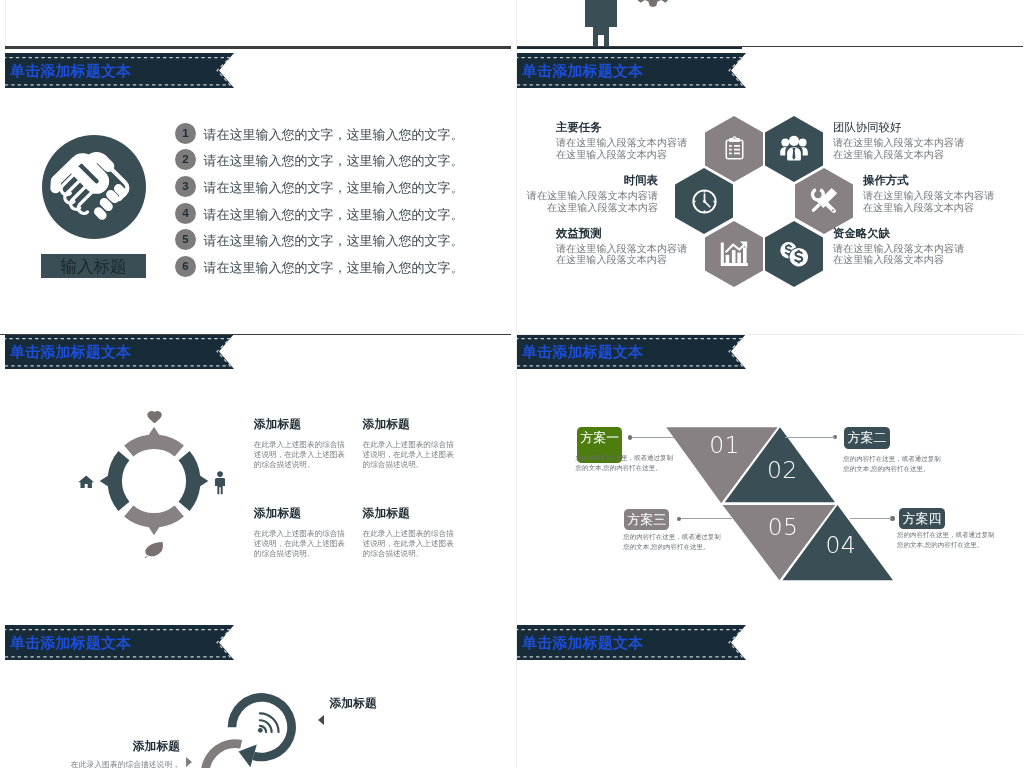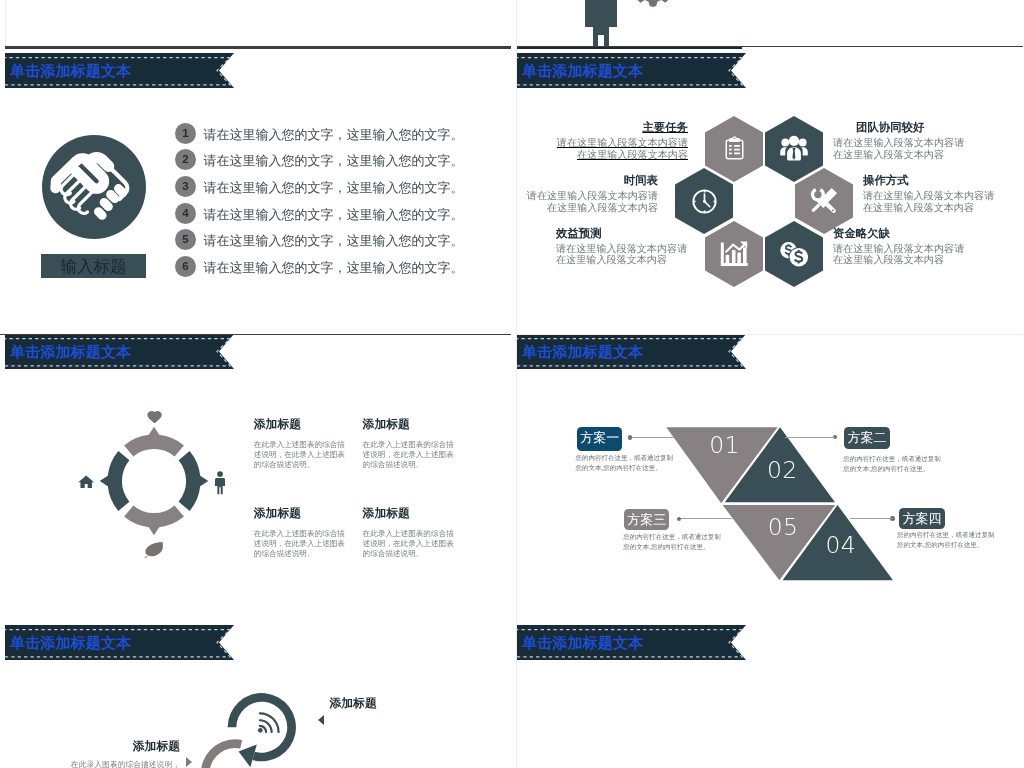--- a/index.html
+++ b/index.html
@@ -148,21 +148,21 @@
      <rect x="28" y="36" width="11" height="6.5" rx="1"></rect>
                 <rect x="48" y="36" width="24" height="6.5" rx="1"></rect>
      <rect x="28" y="51" width="11" height="6.5" rx="1"></rect>
                 <rect x="48" y="51" width="24" height="6.5" rx="1"></rect>
      <rect x="28" y="66" width="11" height="6.5" rx="1"></rect>
                 <rect x="48" y="66" width="24" height="6.5" rx="1"></rect>
    </g>
             </svg>
       </div>
         </div>
-        <div style="position:absolute;left:39px;top:74px;width:132px;text-align:right;text-decoration:underline;">
+        <div style="position:absolute;left:39px;top:74px;width:132px;">
       <div style="font-size:11.4px;font-weight:700;color:#23313a;line-height:14px;">主要任务</div>
       <div style="font-size:10.1px;line-height:11.7px;color:#74787c;margin-top:3px;">请在这里输入段落文本内容请在这里输入段落文本内容</div>
     </div>
         <div style="position:absolute;left:248px;top:69.5px;width:58px;height:66px;">
       <svg width="58" height="66" viewBox="0 0 58 66" style="position:absolute;left:0;top:0;">
         <polygon points="29,0 58,16.5 58,49.5 29,66 0,49.5 0,16.5" fill="#3a4e56"></polygon>
       </svg>
       <div style="position:absolute;left:14px;top:18px;">
         <svg width="30" height="30" viewBox="0 0 100 100">
               <g fill="#fff">
@@ -171,21 +171,21 @@
      <circle cx="79" cy="28" r="13"></circle>
      <path d="M79 44c11 0 17 7 17 16v8a4 4 0 0 1-4 4H79V56c0-5-2-9-5-11 1-.5 3-1 5-1z"></path>
      <circle cx="50" cy="23" r="17"></circle>
      <path d="M50 44c-14 0-23 9-23 21v18a5 5 0 0 0 5 5h36a5 5 0 0 0 5-5V65c0-12-9-21-23-21z"></path>
    </g>
    <path d="M44.5 45.5h11l-3.2 10 2.4 24-5 6-5-6 2.4-24z" fill="#3a4e56"></path>
             </svg>
       </div>
         </div>
         <div style="position:absolute;left:316px;top:74px;width:132px;text-align:left;">
-      <div style="font-size:11.4px;font-weight:700;color:#23313a;line-height:14px;margin-left:23px;">团队协同较好</div>
+      <div style="font-size:11.4px;font-weight:400;color:#23313a;line-height:14px;">团队协同较好</div>
       <div style="font-size:10.1px;line-height:11.7px;color:#74787c;margin-top:3px;">请在这里输入段落文本内容请在这里输入段落文本内容</div>
     </div>
         <div style="position:absolute;left:158px;top:122.30000000000001px;width:58px;height:66px;">
       <svg width="58" height="66" viewBox="0 0 58 66" style="position:absolute;left:0;top:0;">
         <polygon points="29,0 58,16.5 58,49.5 29,66 0,49.5 0,16.5" fill="#3a4e56"></polygon>
       </svg>
       <div style="position:absolute;left:13.5px;top:17.5px;">
         <svg width="31" height="31" viewBox="0 0 100 100">
               <g fill="none" stroke="#fff" stroke-width="6">
      <circle cx="50" cy="50" r="36"></circle>
@@ -376,22 +376,22 @@
                font-family:'DejaVu Sans',sans-serif;letter-spacing:.3px;">01</div>
         <div style="position:absolute;left:250px;top:124.89999999999998px;
                font-size:23.5px;line-height:23.5px;color:#fff;font-weight:300;
                font-family:'DejaVu Sans',sans-serif;letter-spacing:.3px;">02</div>
         <div style="position:absolute;left:250.70000000000005px;top:181.60000000000002px;
                font-size:23.5px;line-height:23.5px;color:#fff;font-weight:300;
                font-family:'DejaVu Sans',sans-serif;letter-spacing:.3px;">05</div>
         <div style="position:absolute;left:308.6px;top:199.70000000000005px;
                font-size:23.5px;line-height:23.5px;color:#fff;font-weight:300;
                font-family:'DejaVu Sans',sans-serif;letter-spacing:.3px;">04</div>
-        <div style="position:absolute;left:60.10000000000002px;top:93.39999999999998px;width:45.4px;height:24px;
-               line-height:22.2px;text-align:center;border-radius:4.5px;background:#0c4a6e;
+        <div style="position:absolute;left:60.10000000000002px;top:93.39999999999998px;width:45.4px;height:36px;
+               line-height:22.2px;text-align:center;border-radius:4.5px;background:#4d7c0f;
                color:#fff;font-size:13px;font-weight:400;">方案一</div>
         <div style="position:absolute;left:110.8px;top:101.3px;
                width:4.4px;height:4.4px;border-radius:50%;background:#6d7276;"></div>
         <div style="position:absolute;left:115px;top:103px;
                width:42px;height:1px;background:#9aa0a4;"></div>
         <div style="position:absolute;left:58.39999999999998px;top:119px;width:101px;
                font-size:6.5px;line-height:10.3px;color:#6a6e72;">您的内容打在这里，或者通过复制您的文本,您的内容打在这里。</div>
         <div style="position:absolute;left:327.20000000000005px;top:93.39999999999998px;width:45.4px;height:21.2px;
                line-height:22.2px;text-align:center;border-radius:4.5px;background:#3a4e56;
                color:#fff;font-size:13px;font-weight:400;">方案二</div>

